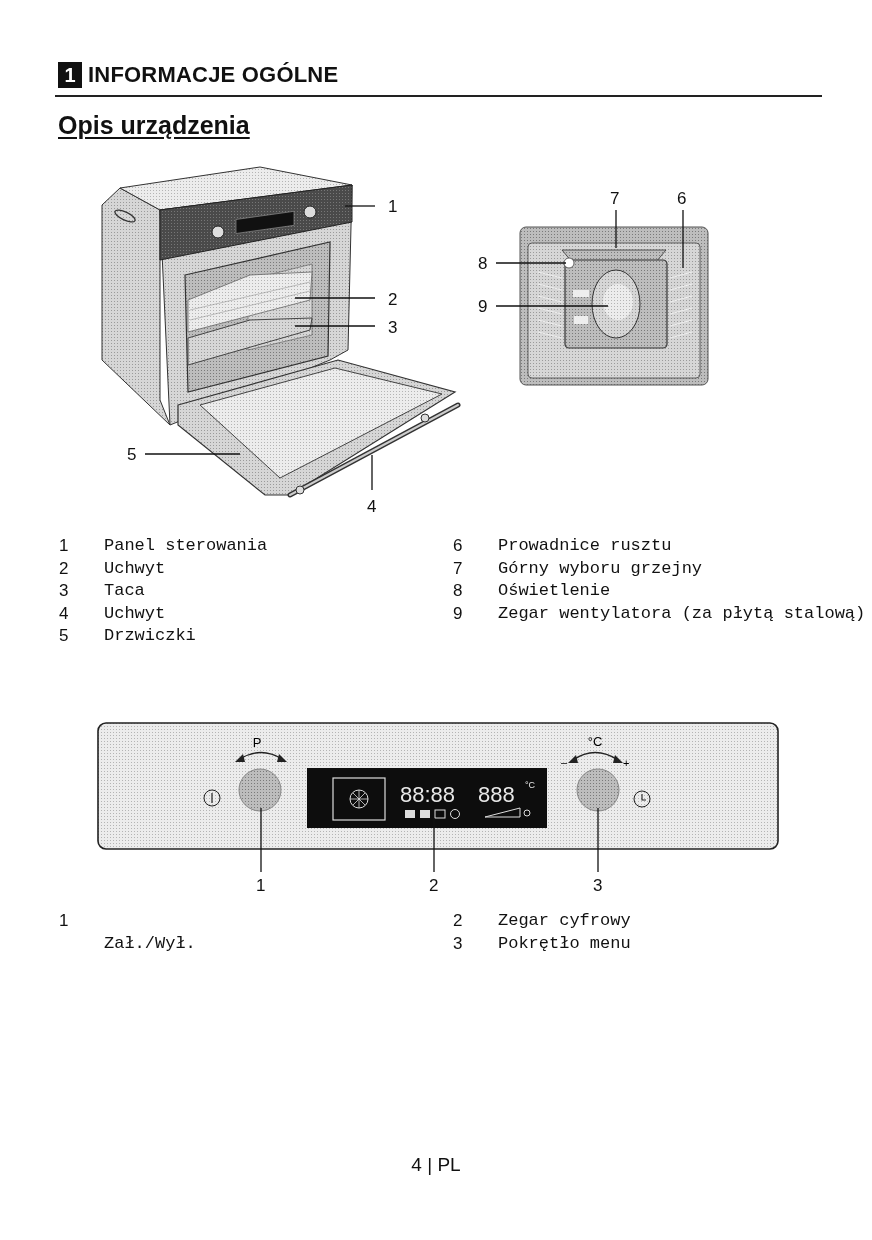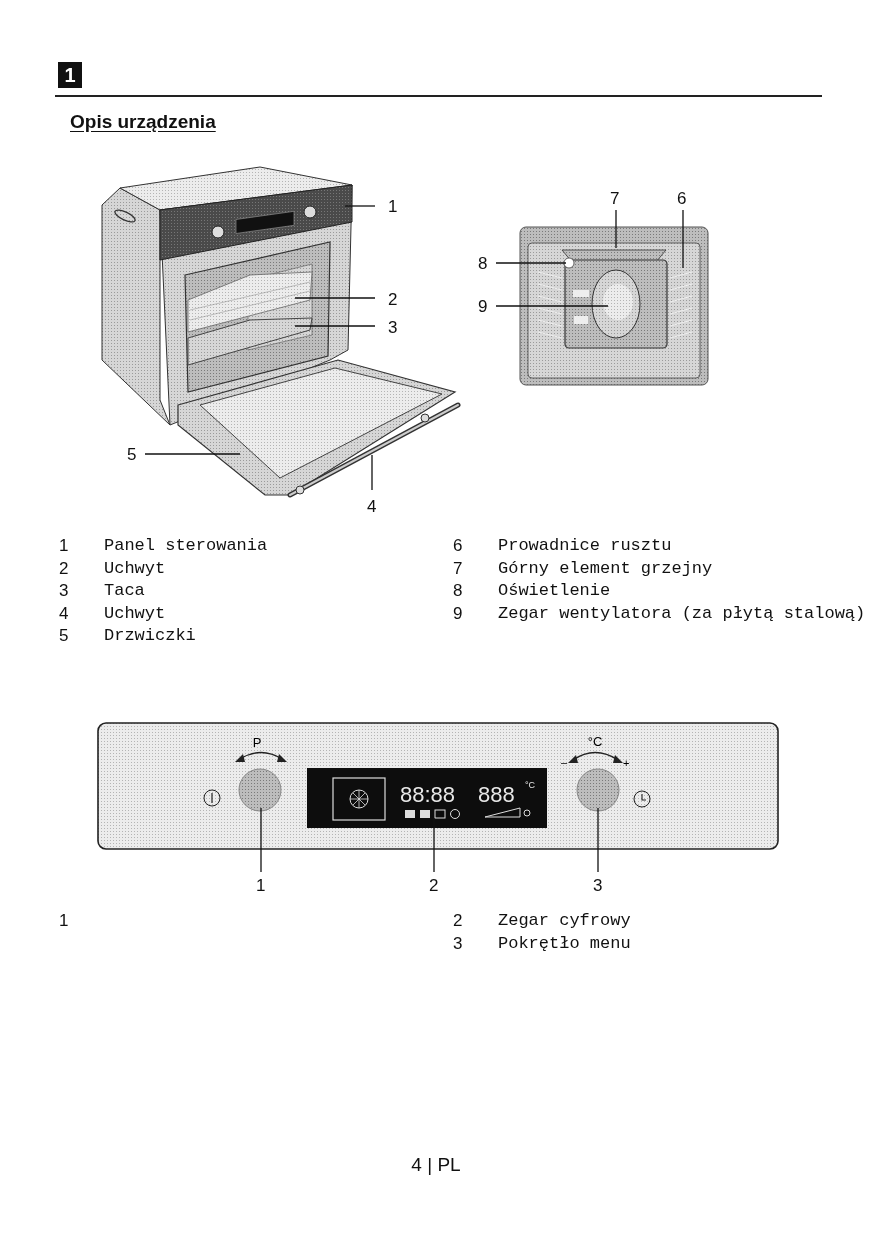--- a/index.html
+++ b/index.html
@@ -3,38 +3,39 @@
 <meta charset="utf-8">
 <style>
   html, body { margin: 0; padding: 0; background: #ffffff; }
   body { width: 872px; height: 1240px; position: relative; font-family: "Liberation Sans", sans-serif; color: #111; overflow: hidden; }
   .abs { position: absolute; }
 
   .section-head { left: 58px; top: 61px; height: 28px; display: flex; align-items: center; }
   .section-num { width: 24px; height: 26px; background: #111; color: #fff; font-weight: bold; font-size: 20px; display: flex; align-items: center; justify-content: center; margin-right: 6px; }
   .section-title { font-weight: bold; font-size: 22px; letter-spacing: 0.2px; }
   .rule { left: 55px; top: 95px; width: 767px; height: 2px; background: #222; }
-  .subtitle { left: 58px; top: 111px; font-weight: bold; font-size: 19px; text-decoration: underline; text-underline-offset: 3px; margin-left: 12px; }
+  .subtitle { left: 58px; top: 111px; font-weight: bold; font-size: 25px; text-decoration: underline; text-underline-offset: 3px; }
 
   .legend { font-size: 17px; line-height: 22.5px; }
   .legend .row { display: flex; }
   .legend .num { width: 45px; padding-left: 3px; }
   .legend .txt { white-space: nowrap; font-family: Liberation Mono, monospace; }
 
   .callout { font-size: 17px; }
 
   .footer { left: 0; width: 872px; top: 1154px; text-align: center; font-size: 19px; }
 
   svg text { font-family: "Liberation Sans", sans-serif; }
 </style>
 </head>
 <body>
 
 <div class="abs section-head">
   <div class="section-num">1</div>
+  <div class="section-title">INFORMACJE OGÓLNE</div>
 </div>
 <div class="abs rule"></div>
 <div class="abs subtitle">Opis urządzenia</div>
 
 <svg class="abs" style="left:90px; top:160px;" width="380" height="360">
   <defs>
     <pattern id="dots" width="3" height="3" patternUnits="userSpaceOnUse">
       <rect width="3" height="3" fill="#d6d6d6"></rect>
       <rect width="1" height="1" fill="#9a9a9a"></rect>
     </pattern>
@@ -158,21 +159,21 @@
       <span class="txt">Drzwiczki</span>
     </div>
 </div>
 <div class="abs legend" style="left:450px; top:535px;">
   <div class="row">
       <span class="num">6</span>
       <span class="txt">Prowadnice rusztu</span>
     </div>
   <div class="row">
       <span class="num">7</span>
-      <span class="txt">Górny element grzejny</span>
+      <span class="txt">Górny wyboru grzejny</span>
     </div>
   <div class="row">
       <span class="num">8</span>
       <span class="txt">Oświetlenie</span>
     </div>
   <div class="row">
       <span class="num">9</span>
       <span class="txt">Zegar wentylatora (za płytą stalową)</span>
     </div>
 </div>
@@ -237,20 +238,24 @@
 </svg>
 
 <div class="abs callout" style="left:256px; top:876px;">1</div>
 <div class="abs callout" style="left:429px; top:876px;">2</div>
 <div class="abs callout" style="left:593px; top:876px;">3</div>
 
 <div class="abs legend" style="left:56px; top:910px;">
   <div class="row">
       <span class="num">1</span>
     </div>
+  <div class="row">
+      <span class="num"></span>
+      <span class="txt">Zał./Wył.</span>
+    </div>
 </div>
 <div class="abs legend" style="left:450px; top:910px;">
   <div class="row">
       <span class="num">2</span>
       <span class="txt">Zegar cyfrowy</span>
     </div>
   <div class="row">
       <span class="num">3</span>
       <span class="txt">Pokrętło menu</span>
     </div>

